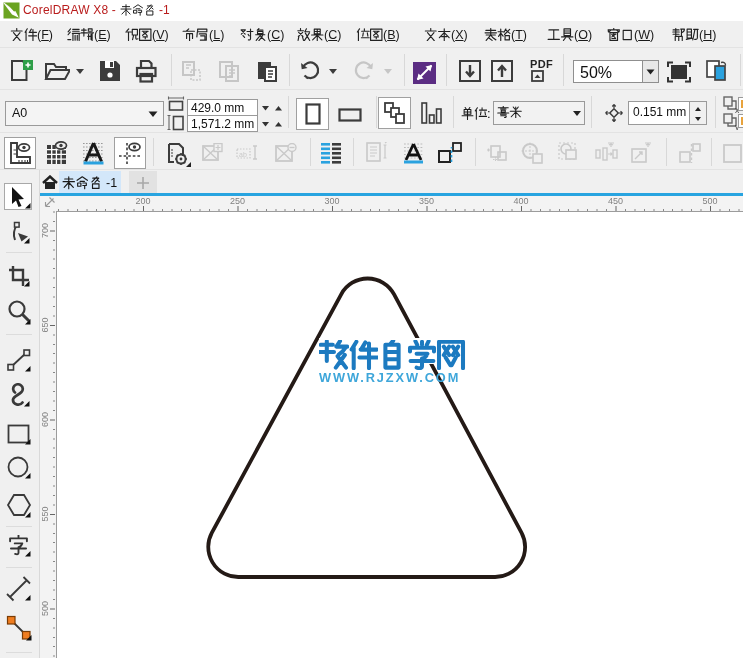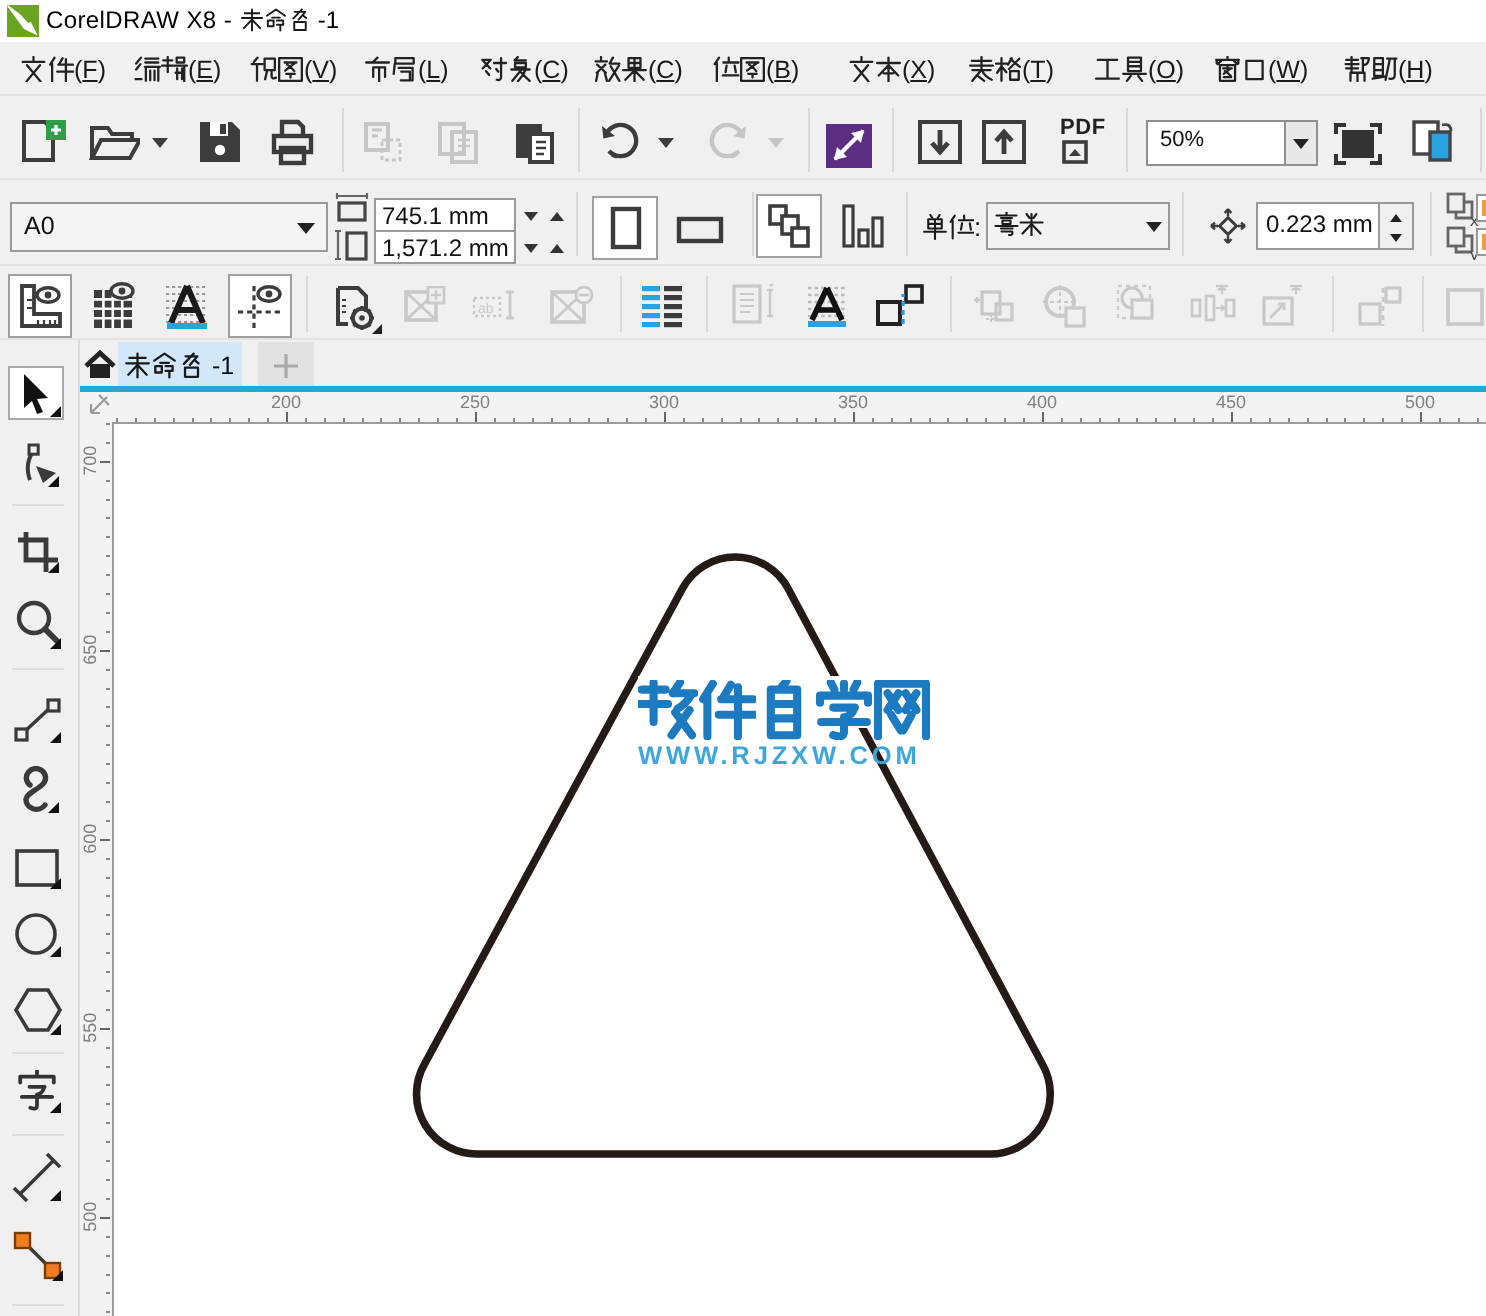--- a/index.html
+++ b/index.html
@@ -3,21 +3,21 @@
 *{margin:0;padding:0;box-sizing:border-box}
 body{width:743px;height:658px;position:relative;overflow:hidden;font-family:"Liberation Sans",sans-serif;background:#f0f0f0}
 </style></head><body>
 <div style="position:absolute;left:0px;top:0px;width:743px;height:21px;background:#ffffff"></div>
 <svg style="position:absolute;left:3px;top:2px" width="17" height="17">
     <rect x="0.5" y="0.5" width="16" height="16" fill="#6ba421"></rect>
     <path d="M1 0.5 L12.5 9 L15.8 15.8 L9 12.5 L0.5 1 Z" fill="#fff"></path>
     <path d="M3.2 0.5 L13.6 8.2 L11 9.4 Z" fill="#6ba421"></path>
     <path d="M0.5 0.5 L1.8 0.5 L15 11 L15.8 13 Z" fill="#6ba421" opacity="0.25"></path>
   </svg>
-<div style="position:absolute;left:23px;top:3px;font-size:12px;color:#000000;display:flex;align-items:center;gap:0px">
+<div style="position:absolute;left:23px;top:3px;font-size:12px;color:#b91c1c;display:flex;align-items:center;gap:0px">
     <span style="letter-spacing:0.2px">CorelDRAW X8 -&nbsp;</span>
     <svg width="36" height="12" viewBox="0 0 300 100" style="display:block">
       <g transform="translate(0,0)">
         <path d="M20 22 H80 M8 42 H92 M50 6 V94 M48 50 L16 84 M52 50 L84 84" fill="none" stroke="#1a1a1a" stroke-width="8" stroke-linecap="round" stroke-linejoin="round"></path>
       </g>
       <g transform="translate(100,0)">
         <path d="M12 32 L50 6 L88 32 M34 40 H66 M16 52 H40 V76 H16 Z M54 52 H80 V70 H54 M68 70 V94" fill="none" stroke="#1a1a1a" stroke-width="8" stroke-linecap="round" stroke-linejoin="round"></path>
       </g>
       <g transform="translate(200,0)">
         <path d="M58 6 L22 44 M28 16 H72 L44 48 M64 32 L76 42 M26 58 H74 V92 H26 Z" fill="none" stroke="#1a1a1a" stroke-width="8" stroke-linecap="round" stroke-linejoin="round"></path>
@@ -230,21 +230,21 @@
     <rect x="2" y="2" width="20" height="20" fill="none" stroke="#3c3c3c" stroke-width="2"></rect>
     <path d="M12 18 V8 M8 11.5 L12 7 L16 11.5" fill="none" stroke="#3c3c3c" stroke-width="2.4"></path>
   </svg>
 <div style="position:absolute;left:530px;top:58px;font-size:11px;font-weight:bold;color:#222;letter-spacing:0.3px">PDF</div>
 <svg style="position:absolute;left:531px;top:70px" width="13" height="12">
     <rect x="1" y="1" width="11" height="10" fill="none" stroke="#3c3c3c" stroke-width="1.8"></rect>
     <path d="M3.5 8 L6.5 4.5 L9.5 8" fill="#3c3c3c"></path>
   </svg>
 <div style="position:absolute;left:563px;top:54px;width:1px;height:32px;background:#d8d8d8"></div>
 <div style="position:absolute;left:573px;top:60px;width:70px;height:23px;background:#fff;border:1px solid #8f8f8f"></div>
-<div style="position:absolute;left:580px;top:64px;font-size:11px;color:#111">50%</div>
+<div style="position:absolute;left:580px;top:64px;font-size:16px;color:#111">50%</div>
 <div style="position:absolute;left:642px;top:60px;width:17px;height:23px;background:#e8e8e8;border:1px solid #8f8f8f"></div>
 <svg style="position:absolute;left:645px;top:68px" width="11" height="8">
     <path d="M1.5 1.5 L5.5 6.5 L9.5 1.5 Z" fill="#222"></path>
   </svg>
 <svg style="position:absolute;left:667px;top:61px" width="24" height="23">
     <rect x="4" y="4" width="16" height="14" fill="#333"></rect>
     <path d="M1 6 V1.5 H6 M18 1.5 H23 V6 M23 16 V20.5 H18 M6 20.5 H1 V16" fill="none" stroke="#333" stroke-width="2"></path>
   </svg>
 <svg style="position:absolute;left:705px;top:59px" width="24" height="24">
     <rect x="2" y="2" width="12" height="16" fill="#fff" stroke="#444" stroke-width="1.7"></rect>
@@ -260,21 +260,21 @@
   </svg>
 <svg style="position:absolute;left:167px;top:96px" width="18" height="15">
     <path d="M1.5 2 H16.5 M1.5 0.5 V3.5 M16.5 0.5 V3.5" stroke="#666" stroke-width="1.1" fill="none"></path>
     <rect x="2.5" y="5.5" width="13" height="8.5" fill="none" stroke="#444" stroke-width="1.6"></rect>
   </svg>
 <svg style="position:absolute;left:167px;top:114px" width="18" height="17">
     <path d="M2 1.5 V15.5 M0.5 1.5 H3.5 M0.5 15.5 H3.5" stroke="#666" stroke-width="1.1" fill="none"></path>
     <rect x="6.5" y="2.5" width="9.5" height="13" fill="none" stroke="#444" stroke-width="1.6"></rect>
   </svg>
 <div style="position:absolute;left:187px;top:99px;width:71px;height:16.5px;background:#fff;border:1px solid #9a9a9a"></div>
-<div style="position:absolute;left:191px;top:101px;font-size:12px;color:#111">745.1 mm</div>
+<div style="position:absolute;left:191px;top:101px;font-size:12px;color:#111">429.0 mm</div>
 <div style="position:absolute;left:187px;top:115px;width:71px;height:16.5px;background:#fff;border:1px solid #9a9a9a"></div>
 <div style="position:absolute;left:191px;top:117px;font-size:12px;color:#111">1,571.2 mm</div>
 <svg style="position:absolute;left:261px;top:104.5px" width="9" height="6">
     <path d="M1 1 L4.5 5.5 L8 1 Z" fill="#333"></path>
   </svg>
 <svg style="position:absolute;left:274px;top:104.5px" width="9" height="6">
     <path d="M1 5.5 L4.5 1 L8 5.5 Z" fill="#333"></path>
   </svg>
 <svg style="position:absolute;left:261px;top:120.5px" width="9" height="6">
     <path d="M1 1 L4.5 5.5 L8 1 Z" fill="#333"></path>
@@ -327,21 +327,21 @@
   </div>
 <svg style="position:absolute;left:572px;top:110px" width="10" height="7">
     <path d="M1 1 L5 6 L9 1 Z" fill="#222"></path>
   </svg>
 <div style="position:absolute;left:591px;top:96px;width:1px;height:32px;background:#d8d8d8"></div>
 <svg style="position:absolute;left:605px;top:104px" width="18" height="18">
     <rect x="6" y="6" width="6" height="6" fill="none" stroke="#3c3c3c" stroke-width="1.5" transform="rotate(45 9 9)"></rect>
     <path d="M9 0.5 V4 M9 14 V17.5 M0.5 9 H4 M14 9 H17.5 M9 0.5 L7.3 2.5 M9 0.5 L10.7 2.5 M9 17.5 L7.3 15.5 M9 17.5 L10.7 15.5 M0.5 9 L2.5 7.3 M0.5 9 L2.5 10.7 M17.5 9 L15.5 7.3 M17.5 9 L15.5 10.7" stroke="#3c3c3c" stroke-width="1.2" fill="none"></path>
   </svg>
 <div style="position:absolute;left:628px;top:101px;width:62px;height:24px;background:#fff;border:1px solid #9a9a9a"></div>
-<div style="position:absolute;left:633px;top:105px;font-size:12px;color:#111">0.223 mm</div>
+<div style="position:absolute;left:633px;top:105px;font-size:12px;color:#111">0.151 mm</div>
 <div style="position:absolute;left:689px;top:101px;width:18px;height:24px;background:#f0f0f0;border:1px solid #9a9a9a"></div>
 <svg style="position:absolute;left:694px;top:105.5px" width="8" height="6">
     <path d="M1 5 L4 1 L7 5 Z" fill="#222"></path>
   </svg>
 <svg style="position:absolute;left:694px;top:115.5px" width="8" height="6">
     <path d="M1 1 L4 5 L7 1 Z" fill="#222"></path>
   </svg>
 <div style="position:absolute;left:714.5px;top:96px;width:1px;height:32px;background:#d8d8d8"></div>
 <svg style="position:absolute;left:723px;top:96px" width="20" height="17">
     <rect x="1" y="1" width="8" height="9" fill="none" stroke="#666" stroke-width="1.4"></rect>

